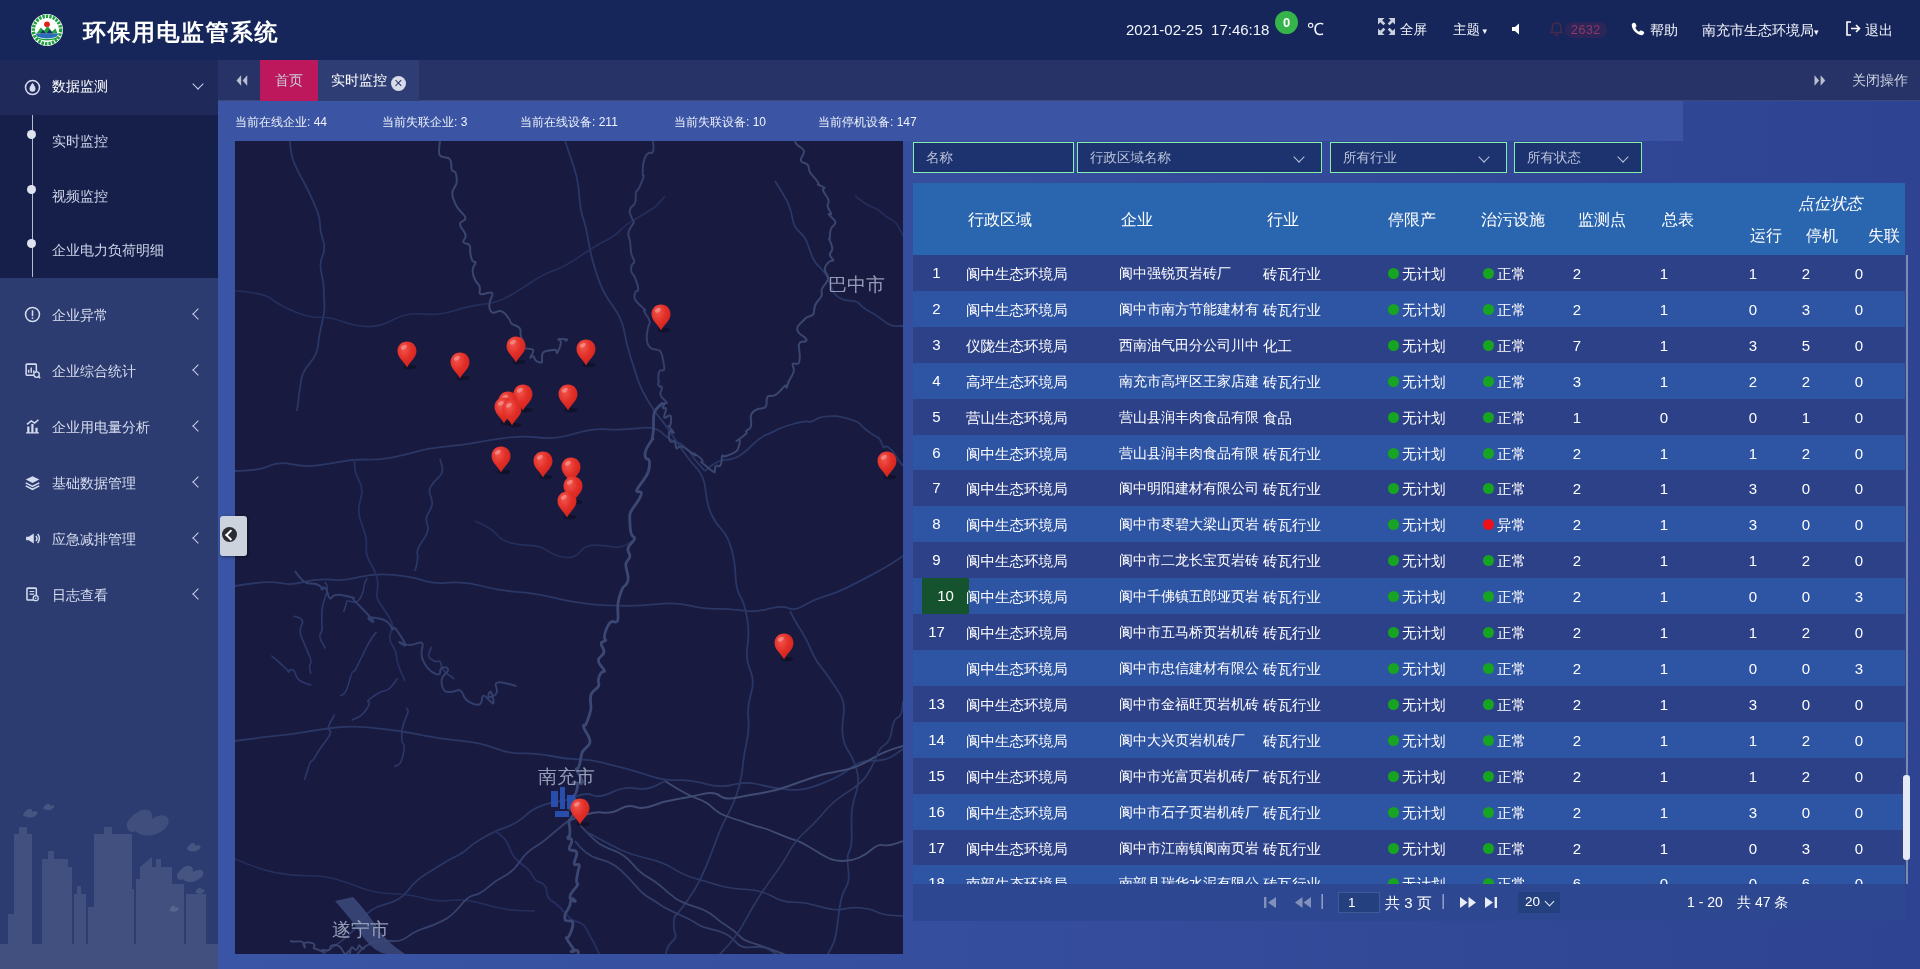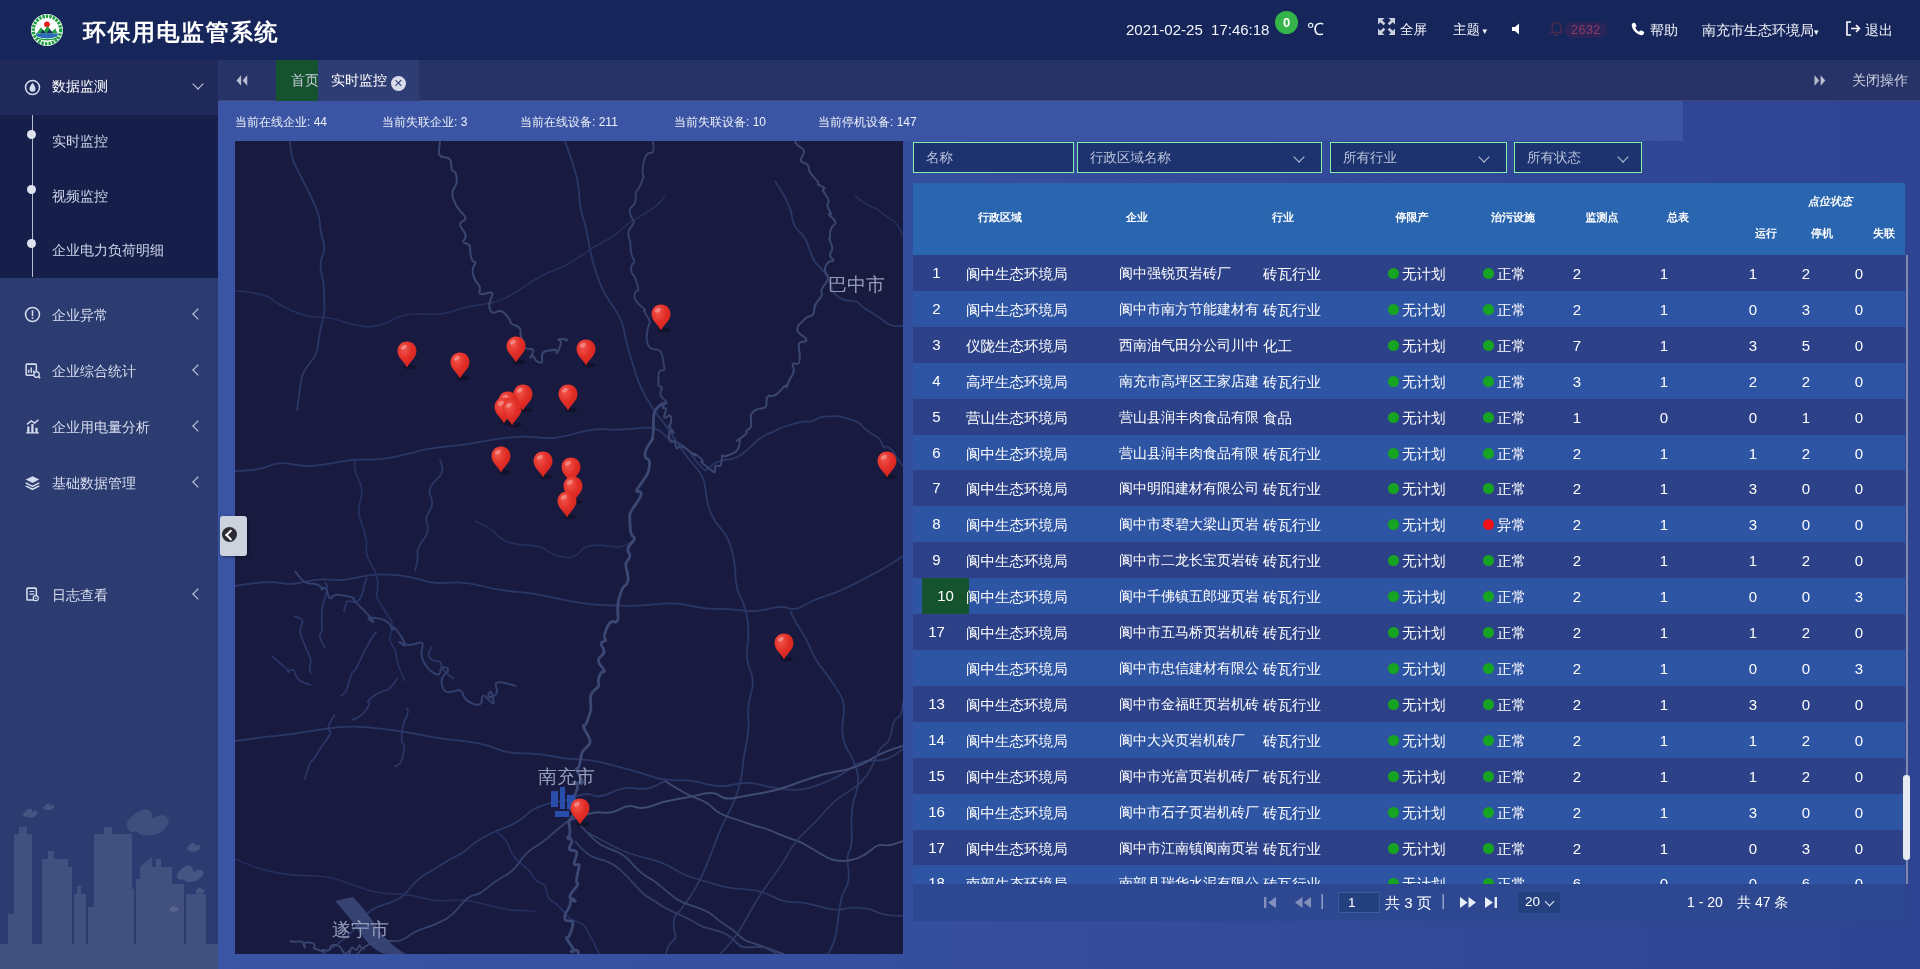--- a/index.html
+++ b/index.html
@@ -23,21 +23,21 @@
 .tab{position:absolute;top:0;height:41px;line-height:41px;font-size:14px;text-align:center}
 #content{position:absolute;left:218px;top:101px;width:1702px;height:868px;background:linear-gradient(90deg,#3a55a5,#2e4492)}
 #stats{position:absolute;left:0;top:0;width:1465px;height:40px;background:#3b55a4;color:#eef2fb;font-size:12px}
 #stats span{position:absolute;top:13px}
 #map{position:absolute;left:235px;top:141px}
 .mlbl{fill:#949db8;font-size:19px;font-family:"Liberation Sans",sans-serif}
 #tbl{position:absolute;left:913px;top:140px;width:992px;height:781px;color:#fff}
 .fin{position:absolute;top:2px;height:31px;background:#1d336f;border:1px solid #86efac;color:#b9c2d8;font-size:13.5px;line-height:29px;padding-left:12px}
 .chev{position:absolute;top:10px;width:8px;height:8px;border-right:1.6px solid #b9c2d8;border-bottom:1.6px solid #b9c2d8;transform:rotate(45deg)}
 #thead{position:absolute;left:0;top:43px;width:992px;height:72px;background:#2a65b0}
-#thead .h{position:absolute;transform:translateX(-50%);font-weight:bold;font-size:11px;color:#fff;white-space:nowrap}
+#thead .h{position:absolute;transform:translateX(-50%);font-weight:normal;font-size:16px;color:#fff;white-space:nowrap}
 #thead .it{font-style:italic}
 .trow{position:absolute;left:0;width:992px;height:35.91px;font-size:14.5px}
 .trow span{position:absolute;top:10px;white-space:nowrap}
 .trow .n{transform:translateX(-50%);font-size:15px}
 .comp{max-width:140px;overflow:hidden;display:inline-block;font-size:14px}
 .numc{position:absolute;left:0;top:0;width:47px;height:100%;text-align:center;line-height:35.91px;font-size:15px}
 .dot{position:absolute;top:13px;width:11px;height:11px;border-radius:50%}
 #rowclip{position:absolute;left:0;top:115px;width:992px;height:629px;overflow:hidden}
 #pager{position:absolute;left:913px;top:884px;width:992px;height:37px;background:#2d4890;color:#cdd6ec;font-size:14px}
 #pager .pi{position:absolute;top:12px}
@@ -145,20 +145,28 @@
       <span class="mtxt">企业用电量分析</span>
       <span class="arr"></span>
     </div>
     <div class="mitem" style="top:397px">
       <span class="mico"><svg width="17" height="17" viewBox="0 0 20 20">
           <path d="M10,2.5 L18,6.5 L10,10.5 L2,6.5 Z" fill="#d6dcef"></path>
           <path d="M2,10.5 L10,14.5 L18,10.5" stroke="#d6dcef" stroke-width="1.8" fill="none"></path>
           <path d="M2,14 L10,18 L18,14" stroke="#d6dcef" stroke-width="1.8" fill="none"></path>
         </svg></span>
       <span class="mtxt">基础数据管理</span>
+      <span class="arr"></span>
+    </div>
+    <div class="mitem" style="top:453px">
+      <span class="mico"><svg width="17" height="17" viewBox="0 0 20 20">
+          <path d="M2.5,8 L2.5,12 L5.5,12 L11.5,16 L11.5,4 L5.5,8 Z" fill="#d6dcef"></path>
+          <path d="M14,7 a4.2,4.2 0 0 1 0,6 M16,4.8 a7.5,7.5 0 0 1 0,10.4" stroke="#d6dcef" stroke-width="1.8" fill="none"></path>
+        </svg></span>
+      <span class="mtxt">应急减排管理</span>
       <span class="arr"></span>
     </div>
     <div class="mitem" style="top:509px">
       <span class="mico"><svg width="17" height="17" viewBox="0 0 20 20">
           <rect x="3.5" y="2.5" width="11" height="14" rx="1" stroke="#d6dcef" stroke-width="1.8" fill="none"></rect>
           <path d="M6.5,6.5 H12 M6.5,9.5 H12" stroke="#d6dcef" stroke-width="1.4"></path>
           <circle cx="13.8" cy="14.3" r="3" fill="#2c3c70" stroke="#d6dcef" stroke-width="1.4"></circle>
           <circle cx="13.8" cy="14.3" r="0.9" fill="#d6dcef"></circle>
         </svg></span>
       <span class="mtxt">日志查看</span>
@@ -196,21 +204,21 @@
 <path d="M196,152 c2,-4 6,-4 5,-1 c3,-2 5,1 2,3 c-2,1 -5,1 -6,0 c-1,1 -2,-1 -1,-2 z"></path>
 <path d="M170,170 c2,-4 6,-4 5,-1 c3,-2 5,1 2,3 c-2,1 -5,1 -6,0 c-1,1 -2,-1 -1,-2 z"></path>
 </g>
     </svg>
 </div>
 <div id="tabbar">
   <span style="position:absolute;left:17px;top:13px"><svg width="13" height="15" viewBox="0 0 17 16" fill="#b9bfcf">
         <path d="M8,1 L2,8 L8,15 Z"></path>
         <path d="M16,1 L10,8 L16,15 Z"></path>
       </svg></span>
-  <div class="tab" style="left:58px;width:58px;background:#14532d;color:#c8cdde">首页</div>
+  <div class="tab" style="left:42px;width:58px;background:#be185d;color:#c8cdde">首页</div>
   <div class="tab" style="left:100px;width:101px;background:#2e3d74;color:#fff">实时监控 <span style="display:inline-block;width:15px;height:15px;border-radius:50%;background:#d8dce8;color:#2e3d74;font-size:11px;line-height:15px;vertical-align:-2px">✕</span></div>
   <span style="position:absolute;right:94px;top:13px"><svg width="13" height="15" viewBox="0 0 17 16" fill="#b9bfcf">
         <path d="M2,1 L8,8 L2,15 Z"></path>
         <path d="M10,1 L16,8 L10,15 Z"></path>
       </svg></span>
   <span style="position:absolute;right:12px;top:12px;color:#c9cfdf;font-size:14px">关闭操作</span>
 </div>
 <div id="content">
   <div id="stats">
     <span style="left:17px">当前在线企业: 44</span>

